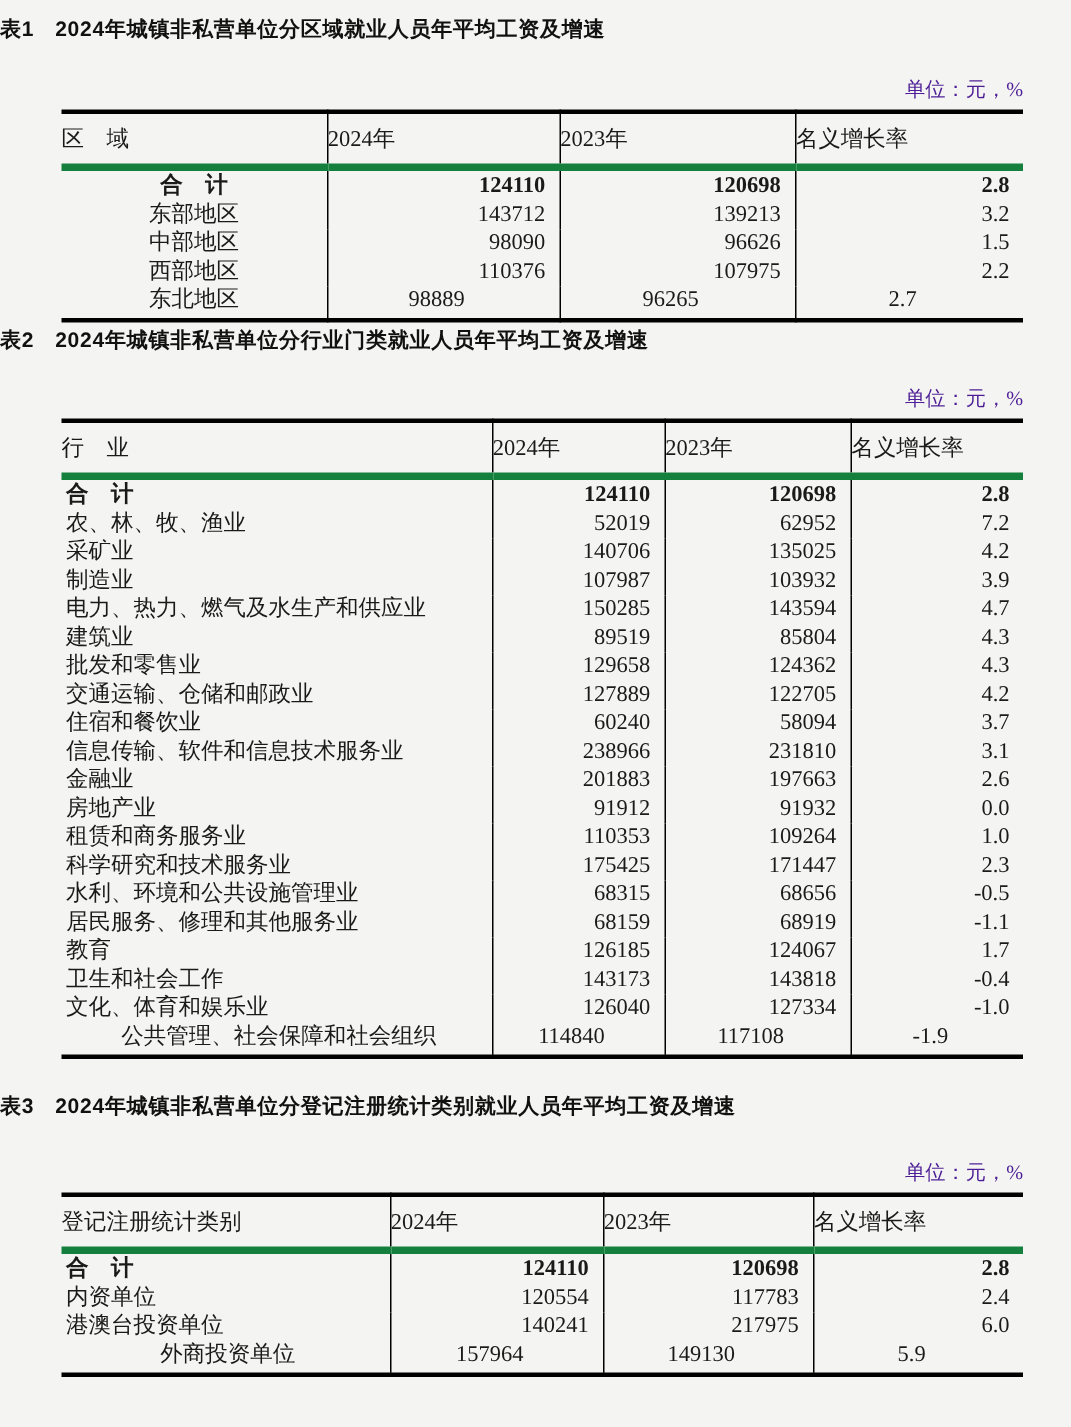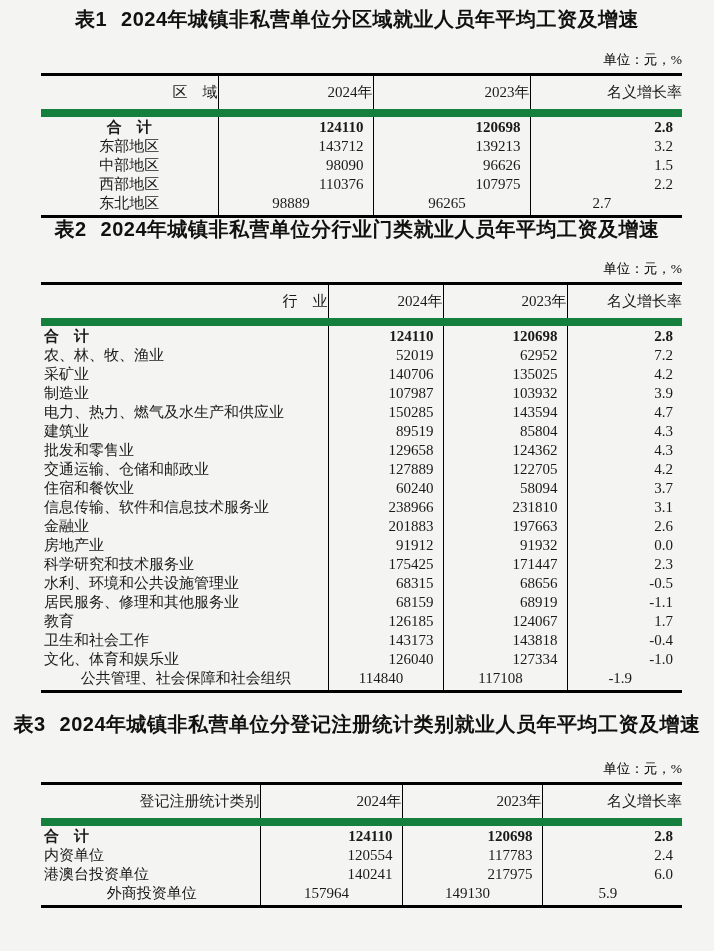--- a/index.html
+++ b/index.html
@@ -8,54 +8,53 @@
     height: 951px;
     background: #f4f4f2;
     color: #1a1a1a;
     font-family: "Liberation Serif", "DejaVu Serif", serif;
     overflow: hidden;
   }
   .page { padding-top: 8px; }
 
   .tbl-title {
     margin: 0;
-    text-align: center;
     font-family: "Liberation Sans", "DejaVu Sans", sans-serif;
     font-weight: bold;
-    font-size: 20px;
+    font-size: 14px;
     line-height: 22px;
     color: #111;
     letter-spacing: 0.5px;
   }
   .tbl-title .tag { margin-right: 14px; }
 
   .unit-line {
     width: 641px;
     margin: 21px 0 4px 41px;
     text-align: right;
     font-size: 13.5px;
     line-height: 18px;
-    color: #000000;
+    color: #4c1d95;
   }
 
   table.stat {
     width: 641px;
     margin-left: 41px;
     border-collapse: collapse;
     table-layout: fixed;
     border-top: 3px solid #000;
     border-bottom: 3px solid #000;
     font-size: 15px;
   }
   table.stat th {
     font-weight: normal;
-    text-align: right;
+    text-align: left;
     height: 33px;
     padding: 0;
-    border-bottom: 8px solid #15803d;
+    border-bottom: 5px solid #15803d;
     white-space: nowrap;
     overflow: hidden;
   }
   table.stat th:not(:last-child),
   table.stat td:not(:last-child) { border-right: 1px solid #000; }
   table.stat td {
     padding: 0;
     line-height: 19px;
     white-space: nowrap;
     overflow: hidden;
@@ -221,20 +220,26 @@
             <td>197663</td>
             <td>2.6</td>
           </tr>
           <tr>
             <td>房地产业</td>
             <td>91912</td>
             <td>91932</td>
             <td>0.0</td>
           </tr>
           <tr>
+            <td>租赁和商务服务业</td>
+            <td>110353</td>
+            <td>109264</td>
+            <td>1.0</td>
+          </tr>
+          <tr>
             <td>科学研究和技术服务业</td>
             <td>175425</td>
             <td>171447</td>
             <td>2.3</td>
           </tr>
           <tr>
             <td>水利、环境和公共设施管理业</td>
             <td>68315</td>
             <td>68656</td>
             <td>-0.5</td>

